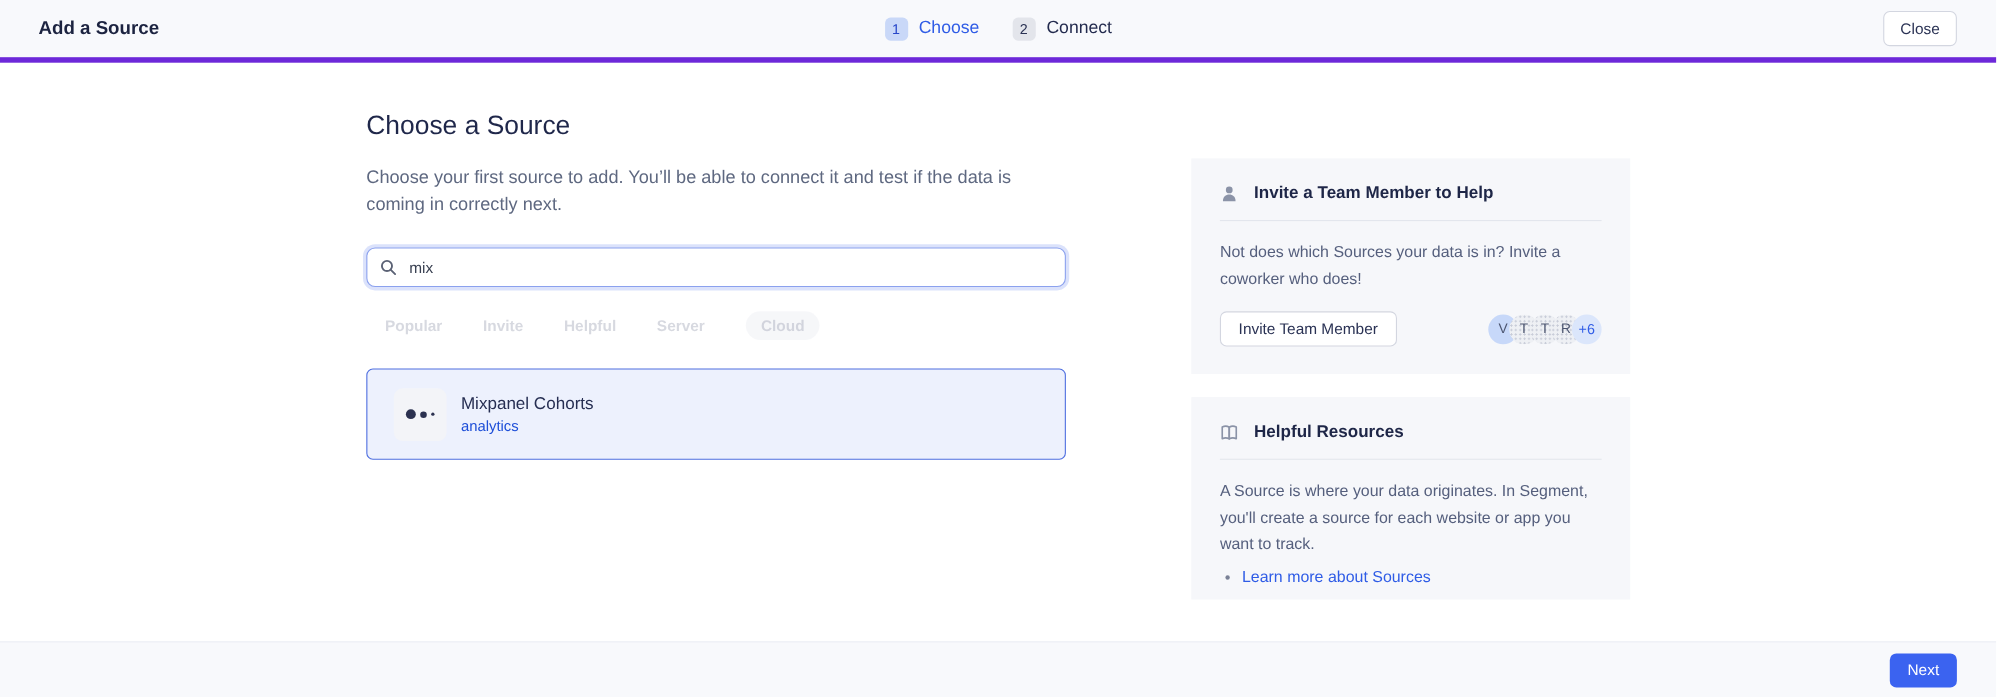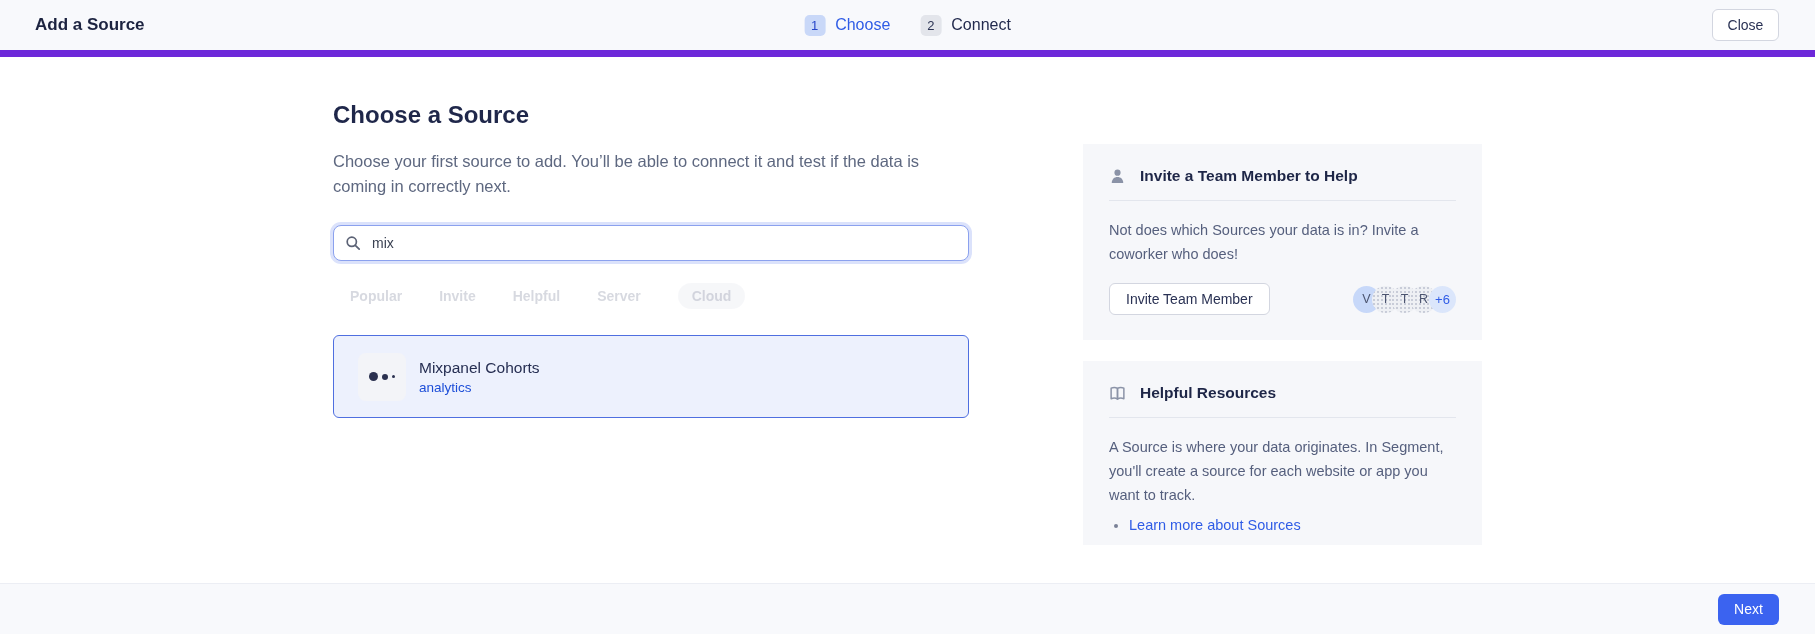--- a/index.html
+++ b/index.html
@@ -15,21 +15,21 @@
     overflow: hidden;
     background: #ffffff;
   }
 
   
   .topbar {
     position: absolute;
     top: 0; left: 0; right: 0;
     height: 57px;
     background: #f8f9fc;
-    border-bottom: 7px solid #6d28d9;
+    border-bottom: 5px solid #6d28d9;
     display: flex;
     align-items: center;
   }
   .topbar-title {
     position: absolute;
     left: 35px;
     font-size: 17px;
     font-weight: 700;
     color: #1c2340;
   }
@@ -79,21 +79,21 @@
   
   .main-col {
     position: absolute;
     left: 333px;
     top: 57px;
     width: 636px;
   }
   .main-heading {
     margin-top: 44px;
     font-size: 24px;
-    font-weight: 700;
+    font-weight: 400;
     color: #1f274a;
   }
   .main-desc {
     margin-top: 20px;
     width: 600px;
     font-size: 16.5px;
     line-height: 25px;
     color: #5e6880;
   }
   .search-wrap {

